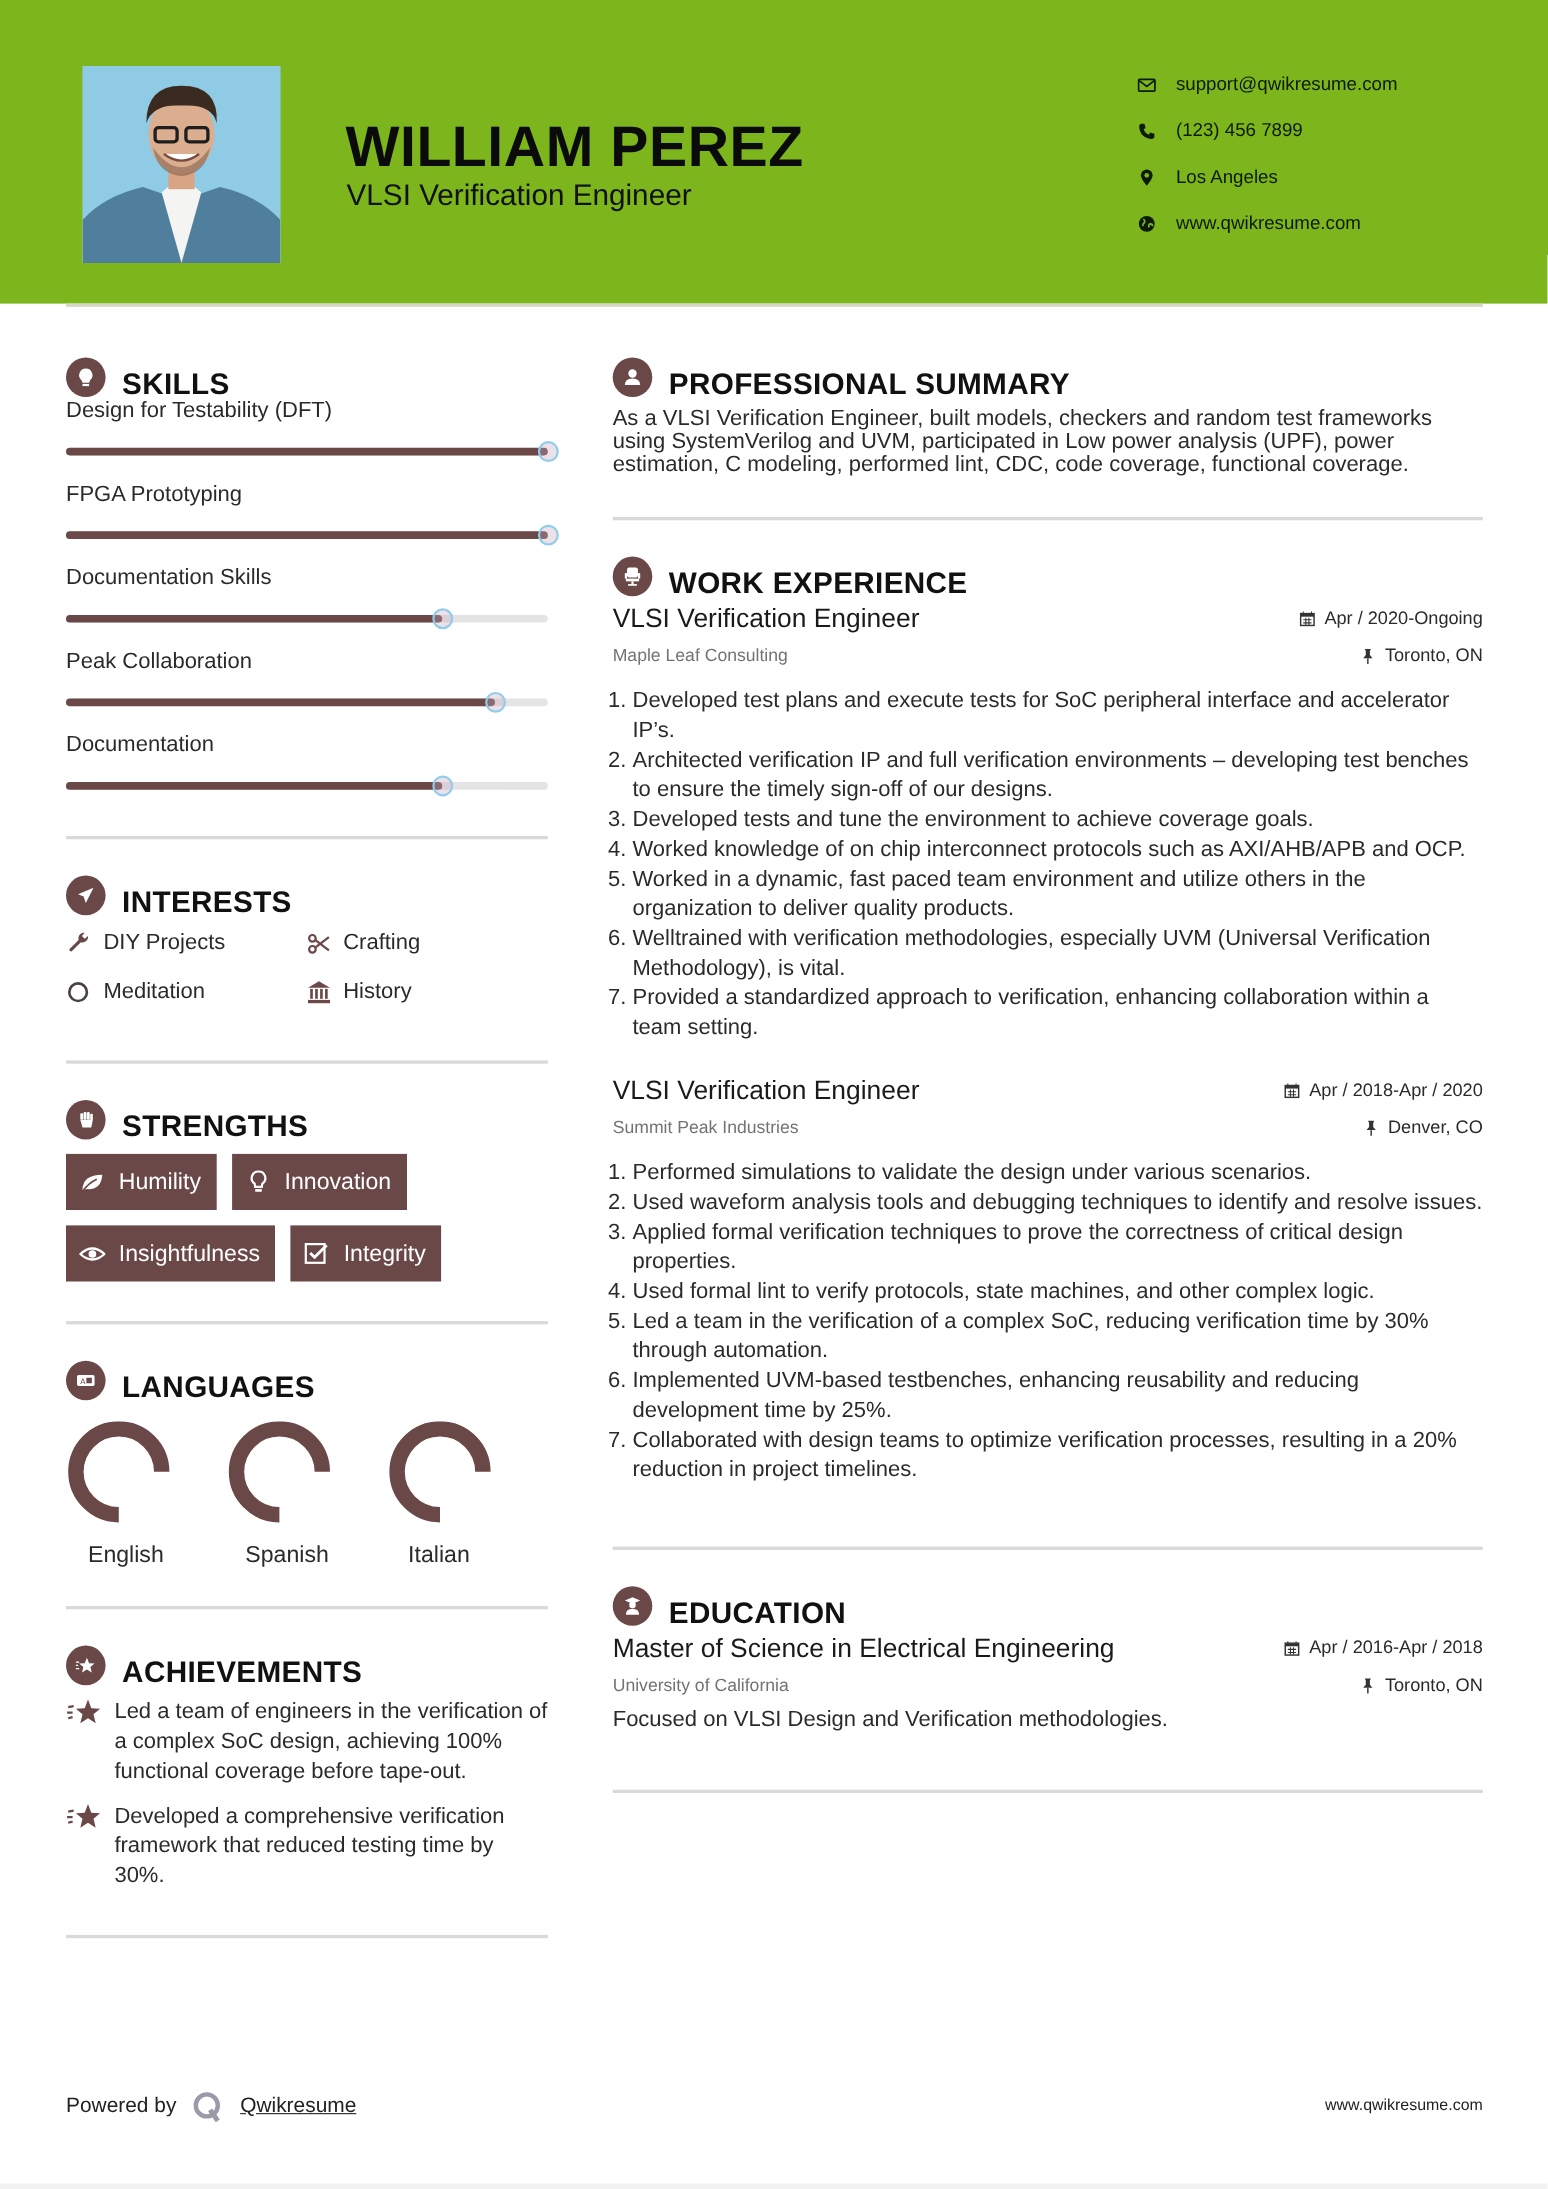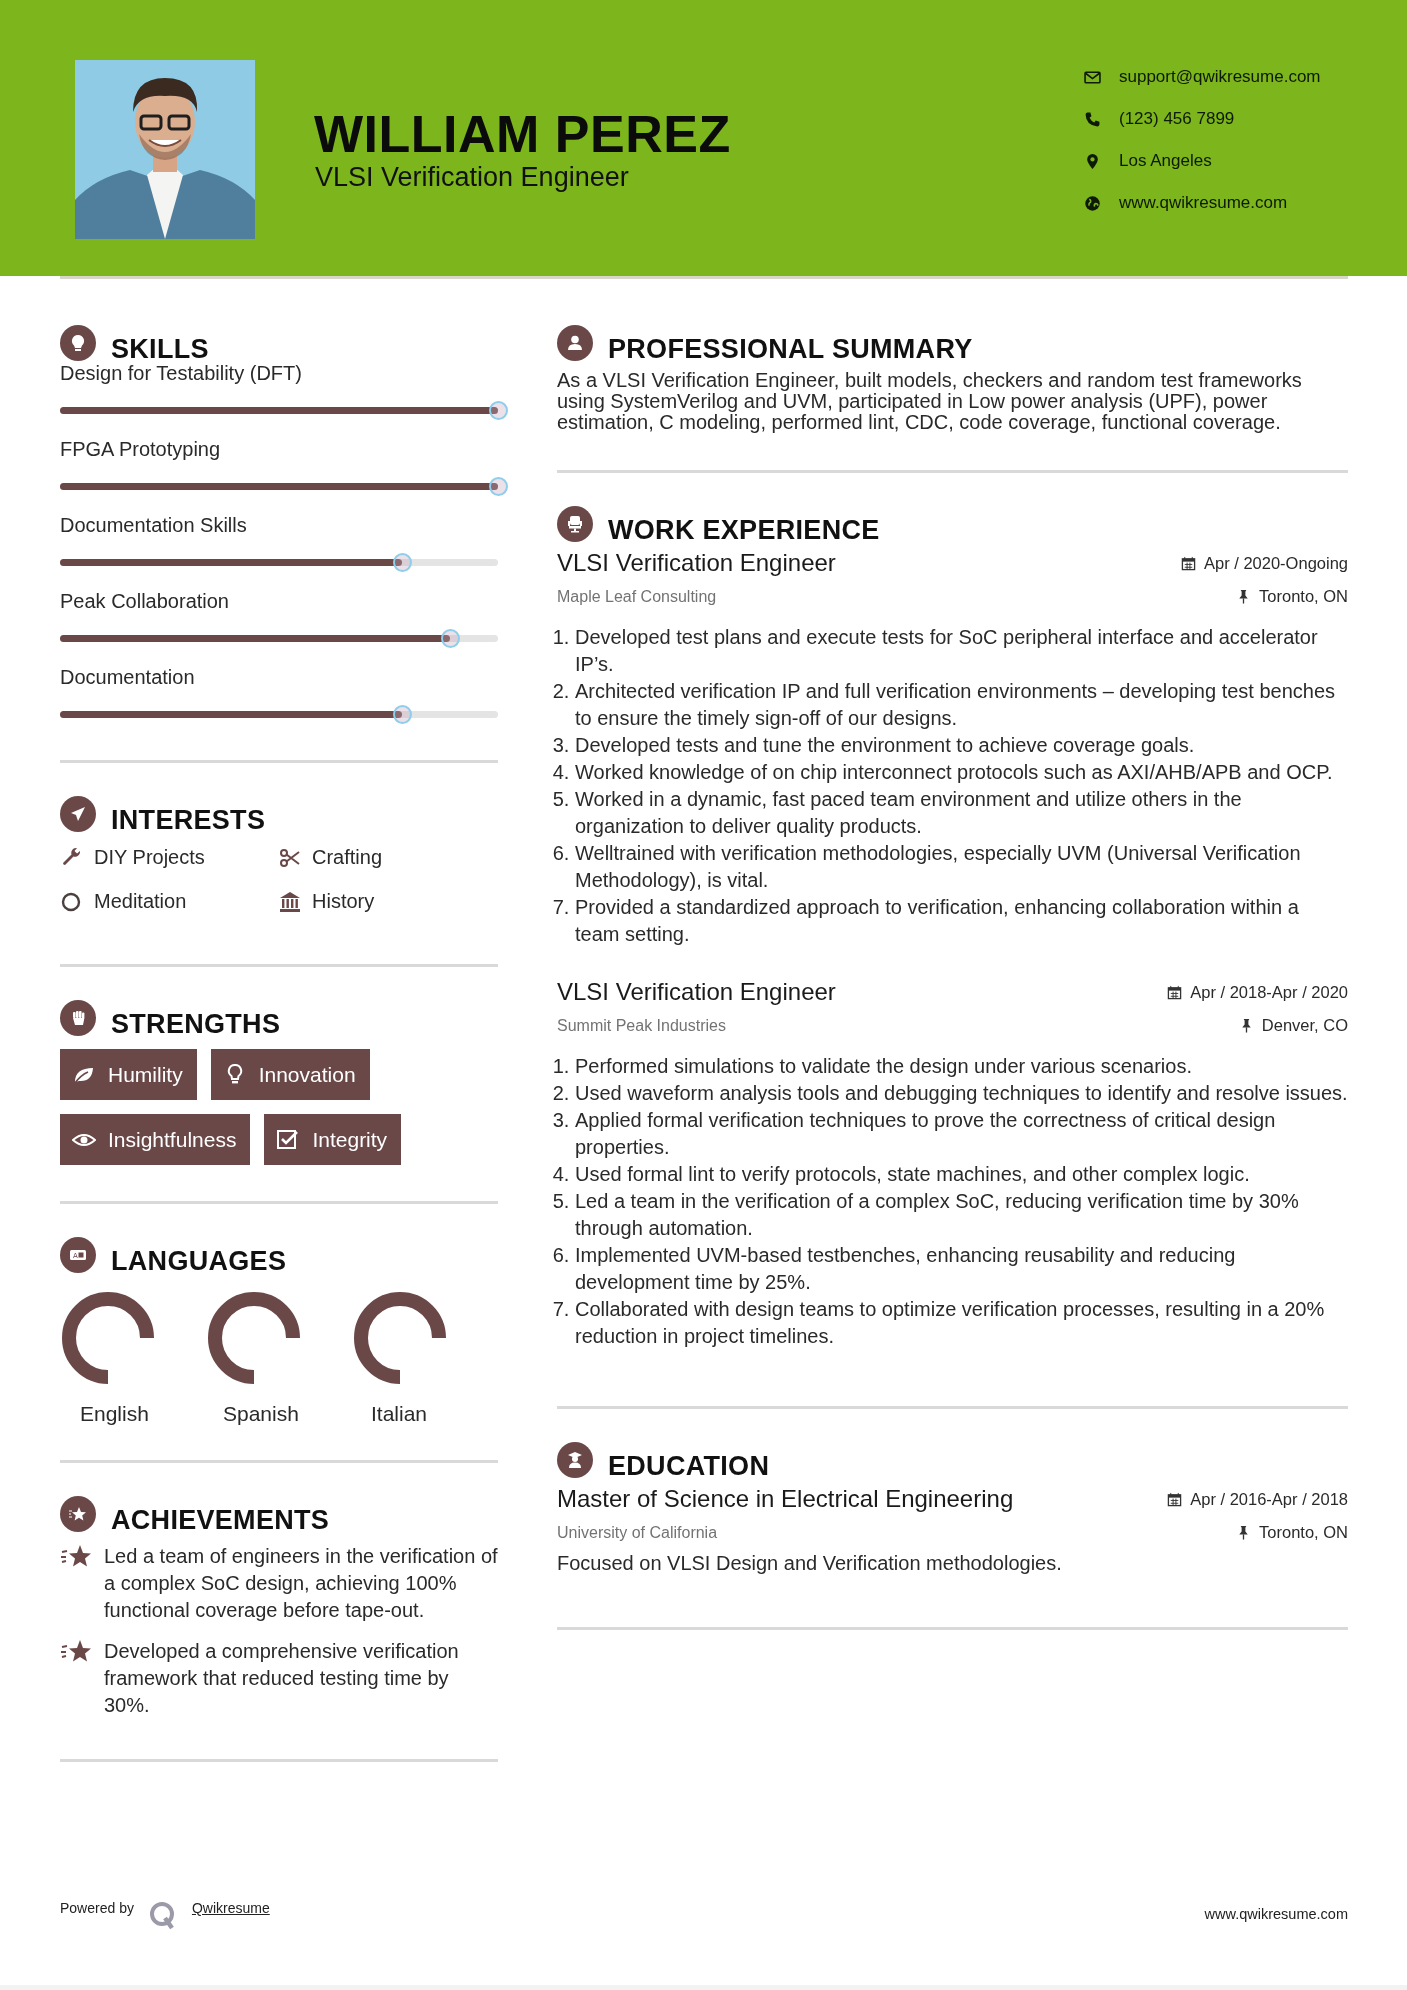--- a/index.html
+++ b/index.html
@@ -6,21 +6,21 @@
   html, body { width: 1407px; height: 1990px; background: #ffffff; overflow: hidden; }
   body { font-family: "Liberation Sans", "DejaVu Sans", sans-serif; color: #2a2a2a; position: relative; }
 
   
   .header { position: absolute; left: 0; top: 0; width: 1407px; height: 276px; background: #7cb51c; }
   .header-rule { position: absolute; left: 60px; top: 276px; width: 1288px; height: 3px; background: #d8d6c8; }
   .photo { position: absolute; left: 75px; top: 60px; width: 180px; height: 179px; background: #8fcbe4; overflow: hidden; }
   .photo svg { width: 100%; height: 100%; display: block; }
   .name { position: absolute; left: 314px; top: 104px; font-size: 52px; font-weight: 700; color: #0b0b0b; letter-spacing: 0.5px; }
   .title { position: absolute; left: 315px; top: 162px; font-size: 27px; color: #111; }
-  .contact { position: absolute; left: 1082px; top: 56px; width: 320px; }
+  .contact { position: absolute; left: 1032px; top: 56px; width: 320px; }
   .contact-row { display: flex; align-items: center; height: 42px; font-size: 17px; color: #0d1a05; }
   .contact-row .cicon { width: 37px; display: flex; align-items: center; justify-content: flex-start; padding-left: 2px; }
   .contact-row svg { width: 17px; height: 17px; }
 
   
   .left { position: absolute; left: 60px; top: 320px; width: 438px; }
   .right { position: absolute; left: 557px; top: 320px; width: 791px; }
 
   .sec-head { display: flex; align-items: center; height: 46px; }
   .sec-icon { width: 36px; height: 36px; border-radius: 50%; background: #6b4848; display: flex; align-items: center; justify-content: center; margin-right: 15px; flex-shrink: 0; }
@@ -62,21 +62,21 @@
   .job-role { font-size: 24px; color: #1a1a1a; }
   .job-date, .job-loc { font-size: 16.5px; color: #2a2a2a; display: flex; align-items: center; }
   .job-date svg, .job-loc svg { width: 15px; height: 15px; margin-right: 8px; }
   .job-sub { display: flex; justify-content: space-between; align-items: center; margin-top: 10px; }
   .company { font-size: 16px; color: #737373; }
   ol.points { margin-top: 18px; padding-left: 18px; }
   ol.points li { font-size: 20px; line-height: 27px; color: #2a2a2a; padding-left: 0px; }
   .edu-desc { font-size: 20px; color: #2a2a2a; margin-top: 10px; }
 
   
-  .footer-left { position: absolute; left: 60px; top: 1900px; display: flex; font-size: 14px; color: #222; }
+  .footer-left { position: absolute; left: 60px; top: 1900px; display: flex; align-items: center; font-size: 19px; color: #222; }
   .footer-left svg { width: 30px; height: 30px; margin: 0 14px 0 14px; }
   .footer-link { text-decoration: underline; color: #222; }
   .footer-right { position: absolute; right: 59px; top: 1906px; font-size: 14.5px; color: #222; }
   .page-bottom { position: absolute; left: 0; top: 1985px; width: 1407px; height: 5px; background: #f2f2f2; }
 </style>
 </head>
 <body>
 
 <div class="header">
   <div class="photo">

